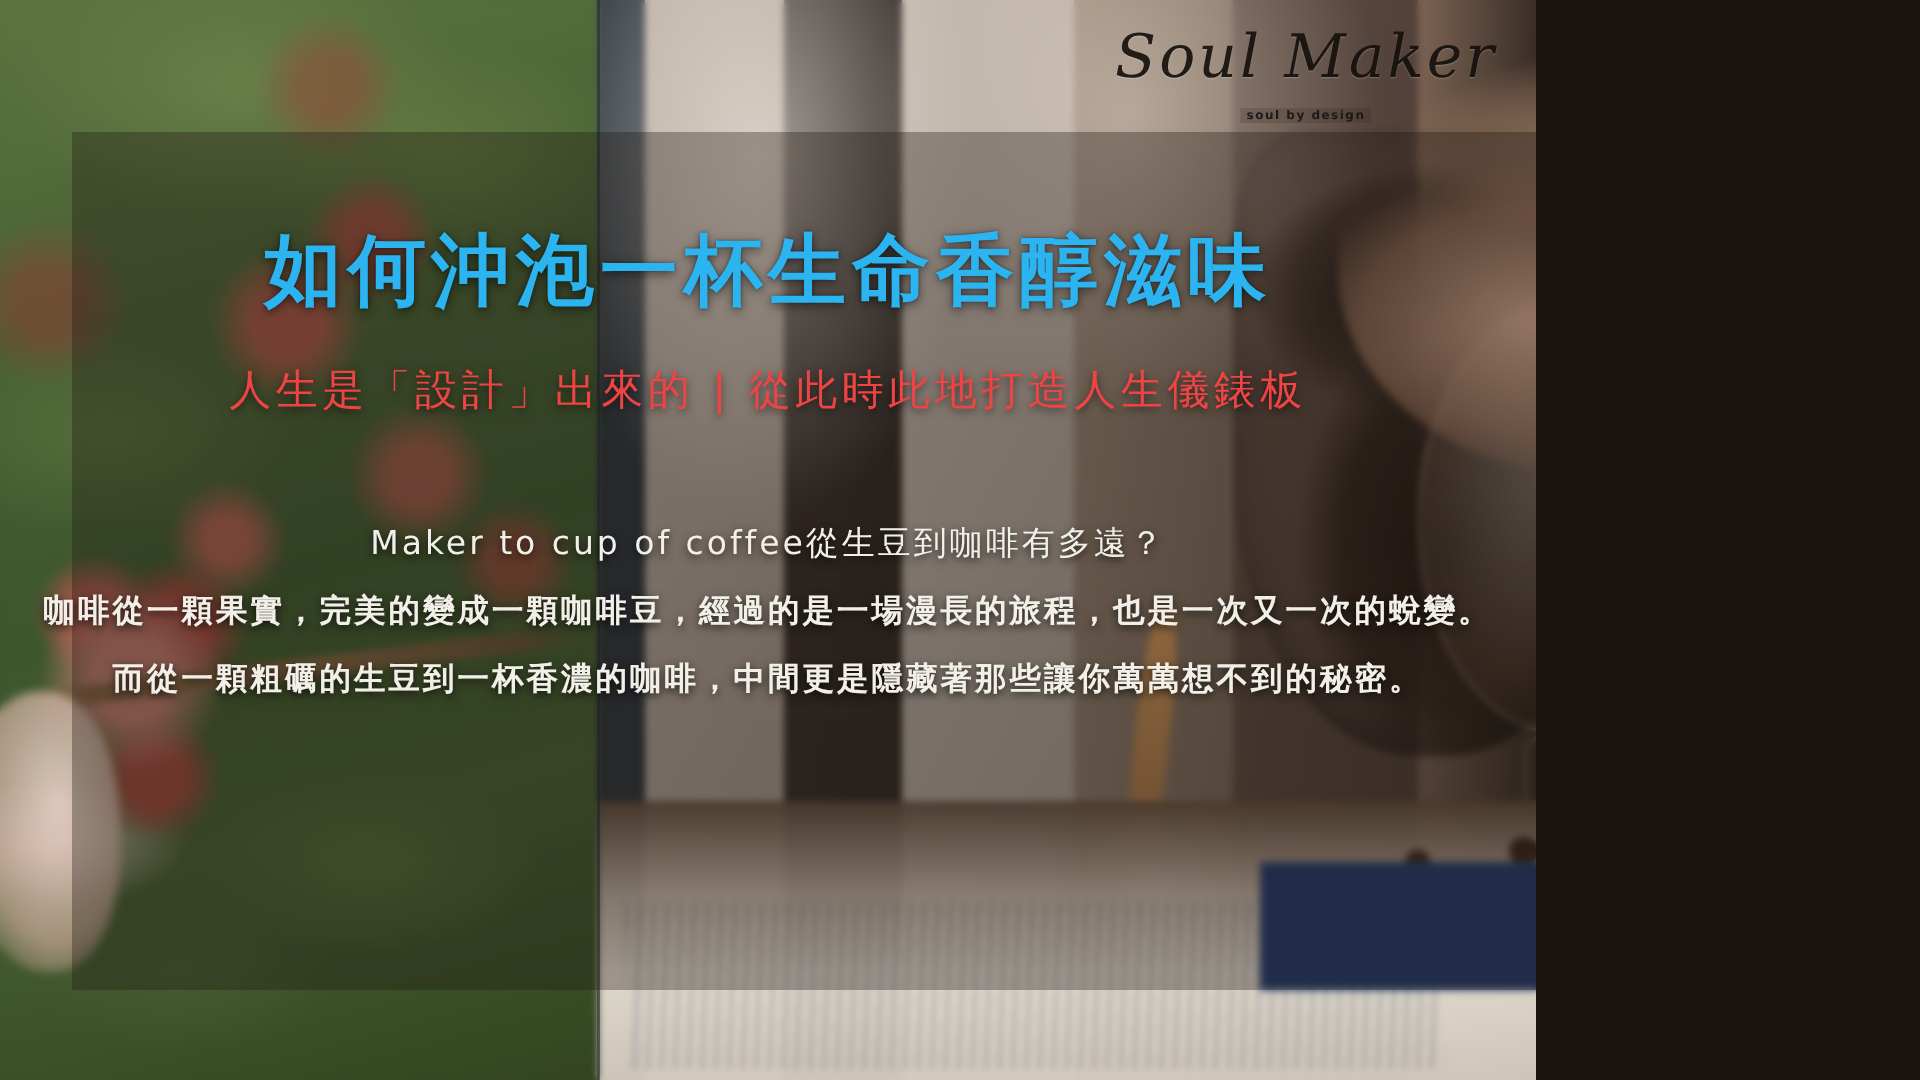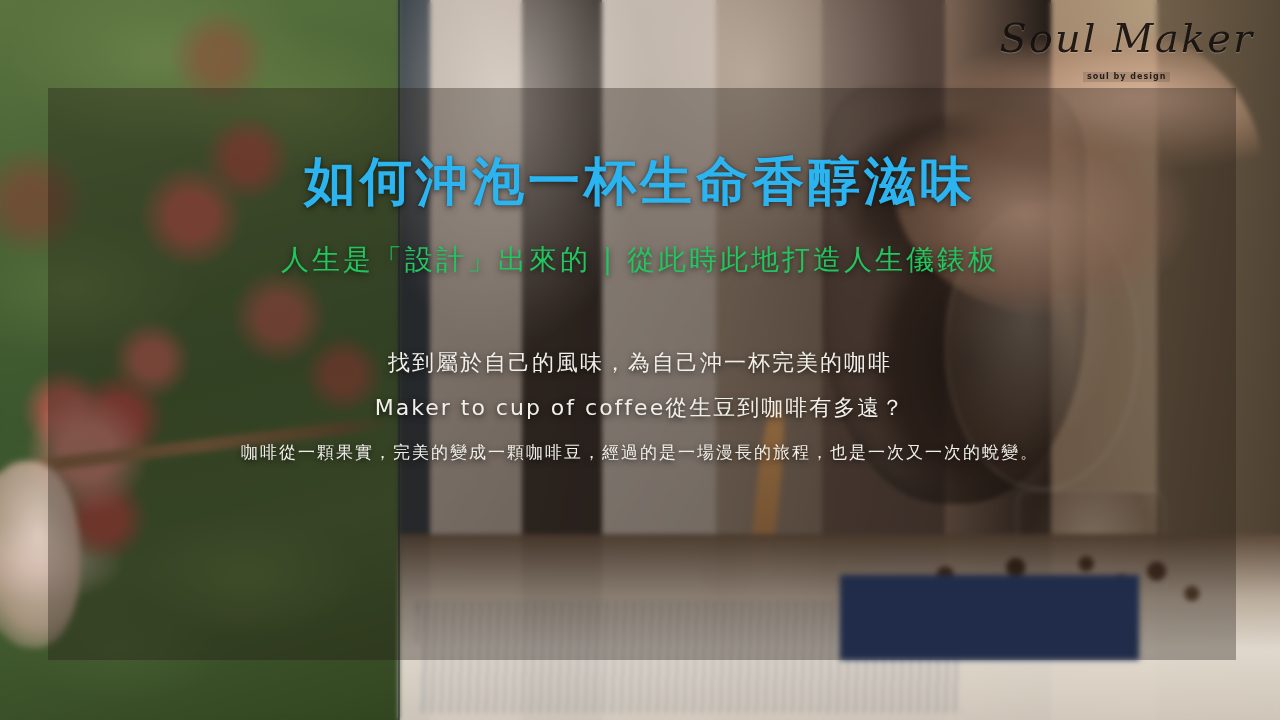--- a/index.html
+++ b/index.html
@@ -6,21 +6,21 @@
   html,body { width:1280px; height:720px; overflow:hidden; }
   body {
     font-family:"DejaVu Sans","Liberation Sans",sans-serif;
     background:#1b1512;
     position:relative;
   }
 
   
   #stage {
     position:absolute; inset:0;
-    width:1280px; height:720px;
+    width:1024px; height:720px;
     overflow:hidden;
   }
 
   
   .bg-layer { position:absolute; inset:0; }
 
   
   .bg-left {
     position:absolute; left:0; top:0; width:399px; height:720px;
     background:
@@ -160,31 +160,31 @@
     font-weight:700;
     color:#2bb4ef;
     text-shadow:0 2px 7px rgba(0,0,0,.55), 0 0 2px rgba(0,0,0,.4);
     font-family:"DejaVu Sans","Liberation Sans",sans-serif;
   }
 
   .subtitle {
     position:absolute; left:0; right:0; top:246px;
     font-size:28px; line-height:1;
     letter-spacing:3px;
-    color:#22c55e;
+    color:#ef4444;
     text-shadow:0 2px 6px rgba(0,0,0,.6);
   }
 
   .body-block {
     position:absolute; left:0; right:0; top:340px;
     color:#f2efe9;
     text-shadow:0 2px 6px rgba(0,0,0,.72);
   }
   .body-line { font-size:22px; line-height:45px; letter-spacing:2px; white-space:nowrap; }
-  .body-line.small { font-size:17px; }
+  .body-line.small { font-size:21px;font-weight:bold; }
 
   
   #logo {
     position:absolute; right:26px; top:18px; z-index:12;
     text-align:center; line-height:1;
     opacity:.92;
   }
   #logo .logo-word {
     font-family:"DejaVu Serif","Liberation Serif",serif;
     font-size:40px; letter-spacing:2px; font-style:italic;
@@ -241,19 +241,19 @@
     <div class="logo-tagline">soul by design</div>
   </div>
 
   <div id="content">
 
     <div class="title">如何沖泡一杯生命香醇滋味</div>
 
     <div class="subtitle">人生是「設計」出來的 | 從此時此地打造人生儀錶板</div>
 
     <div class="body-block">
-      <div class="body-line">找到屬於自己的風味，為自己沖一杯完美的咖啡</div>
       <div class="body-line">Maker to cup of coffee從生豆到咖啡有多遠？</div>
       <div class="body-line small">咖啡從一顆果實，完美的變成一顆咖啡豆，經過的是一場漫長的旅程，也是一次又一次的蛻變。</div>
+      <div class="body-line small">而從一顆粗礪的生豆到一杯香濃的咖啡，中間更是隱藏著那些讓你萬萬想不到的秘密。</div>
     </div>
 
   </div>
 </div>
 
 </body></html>

